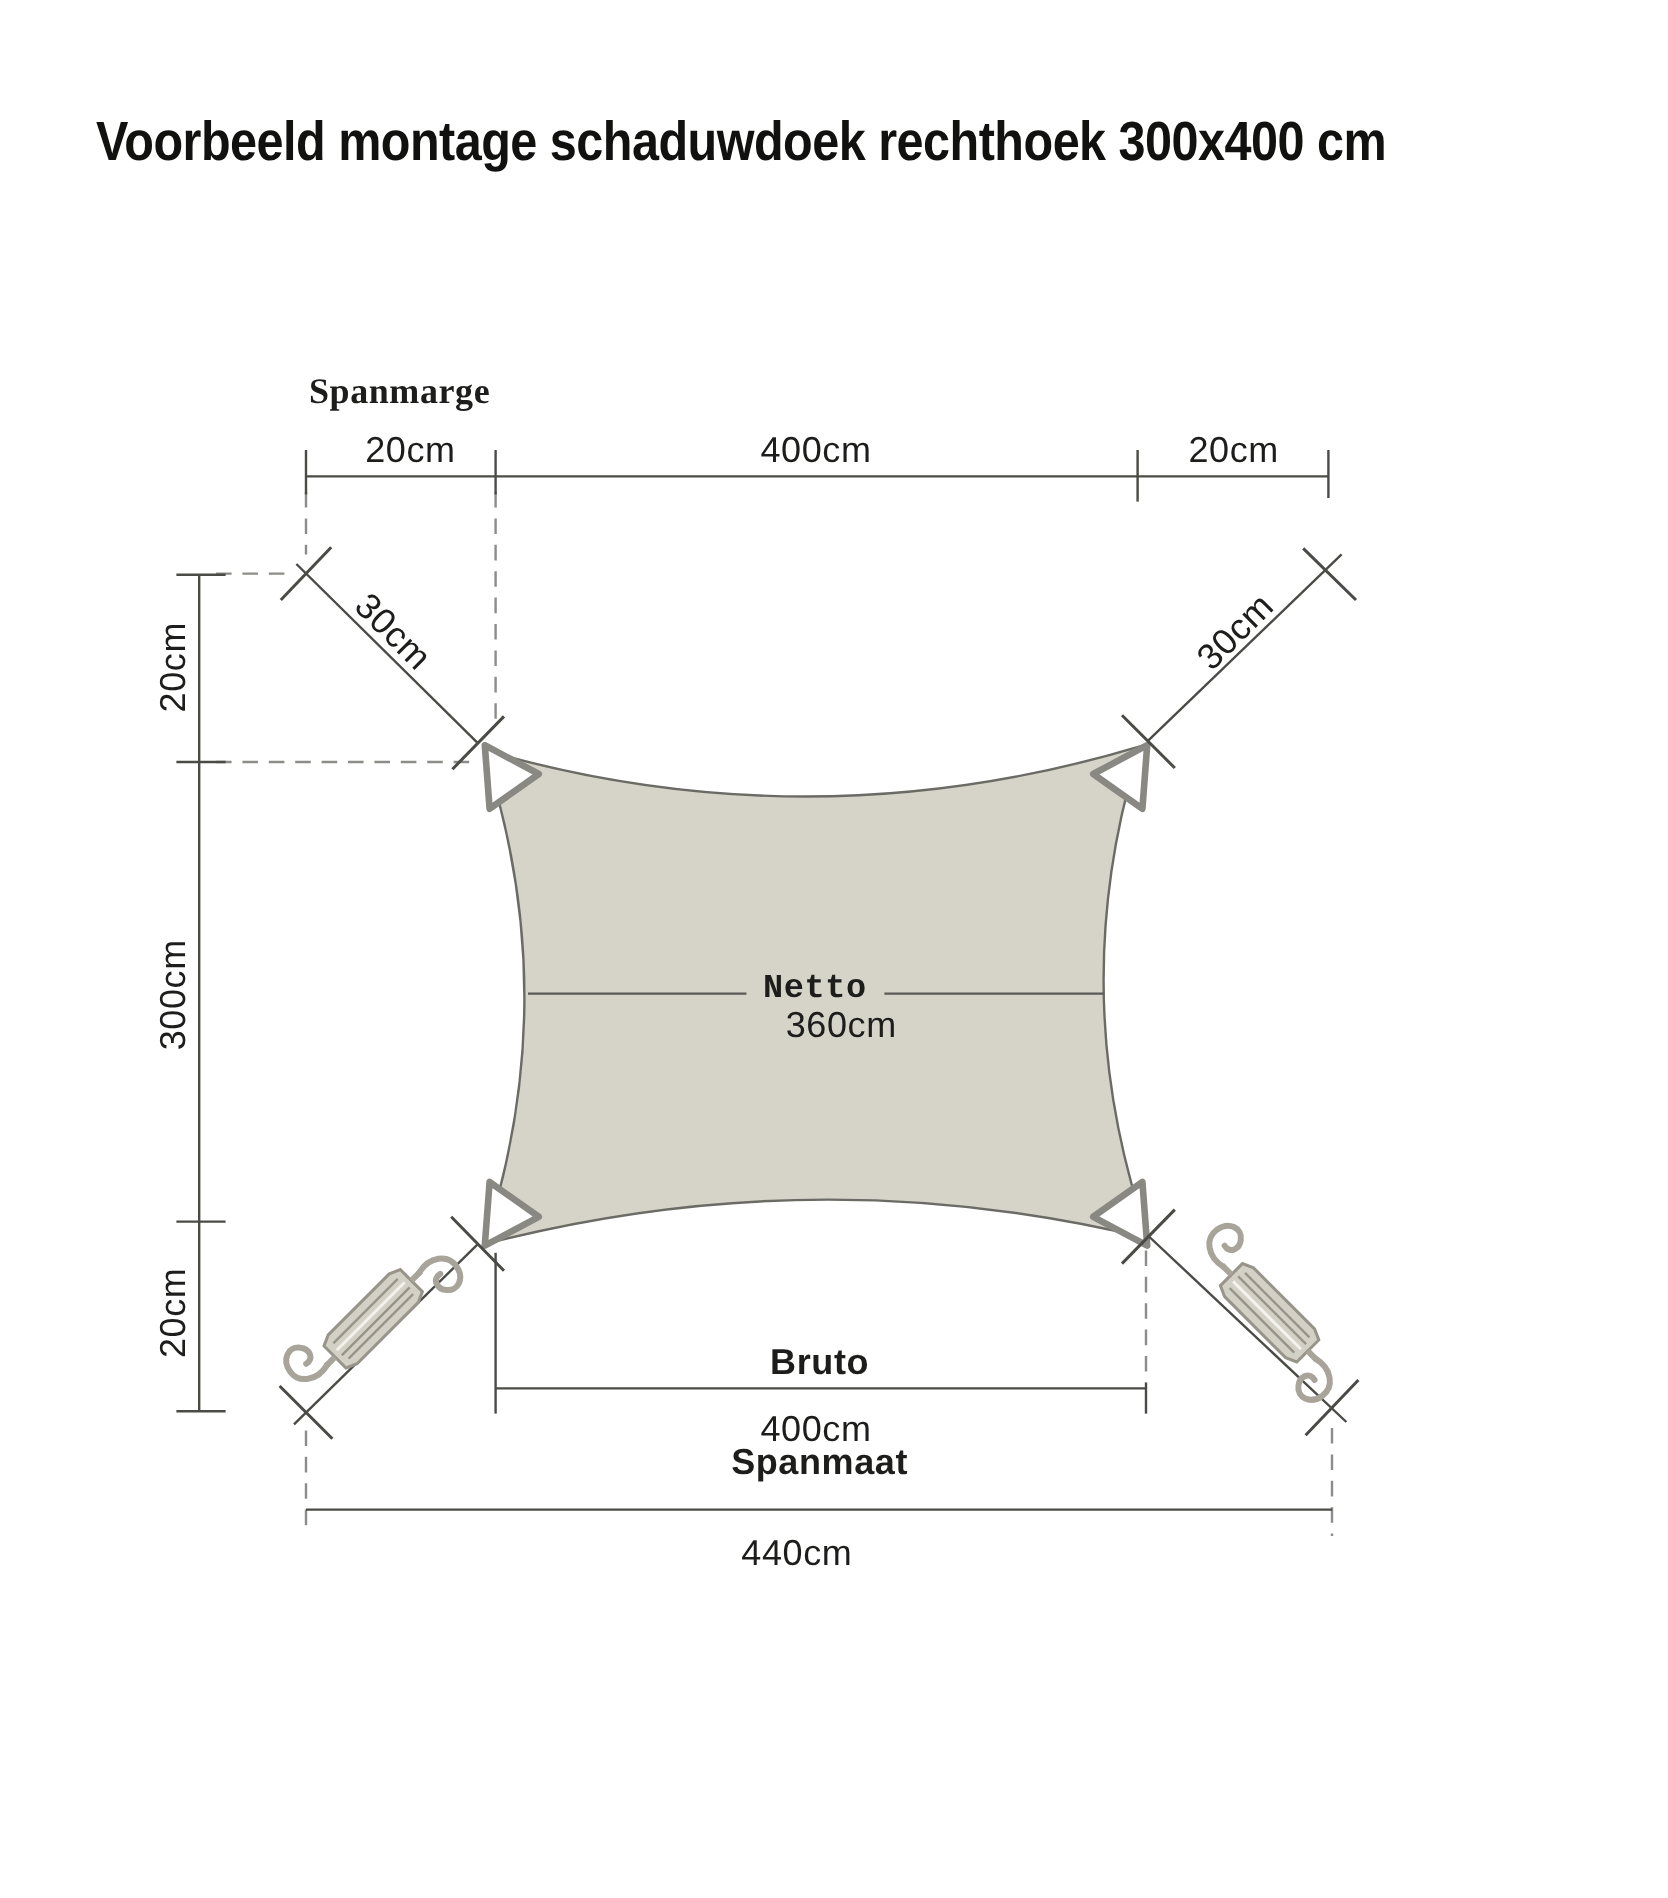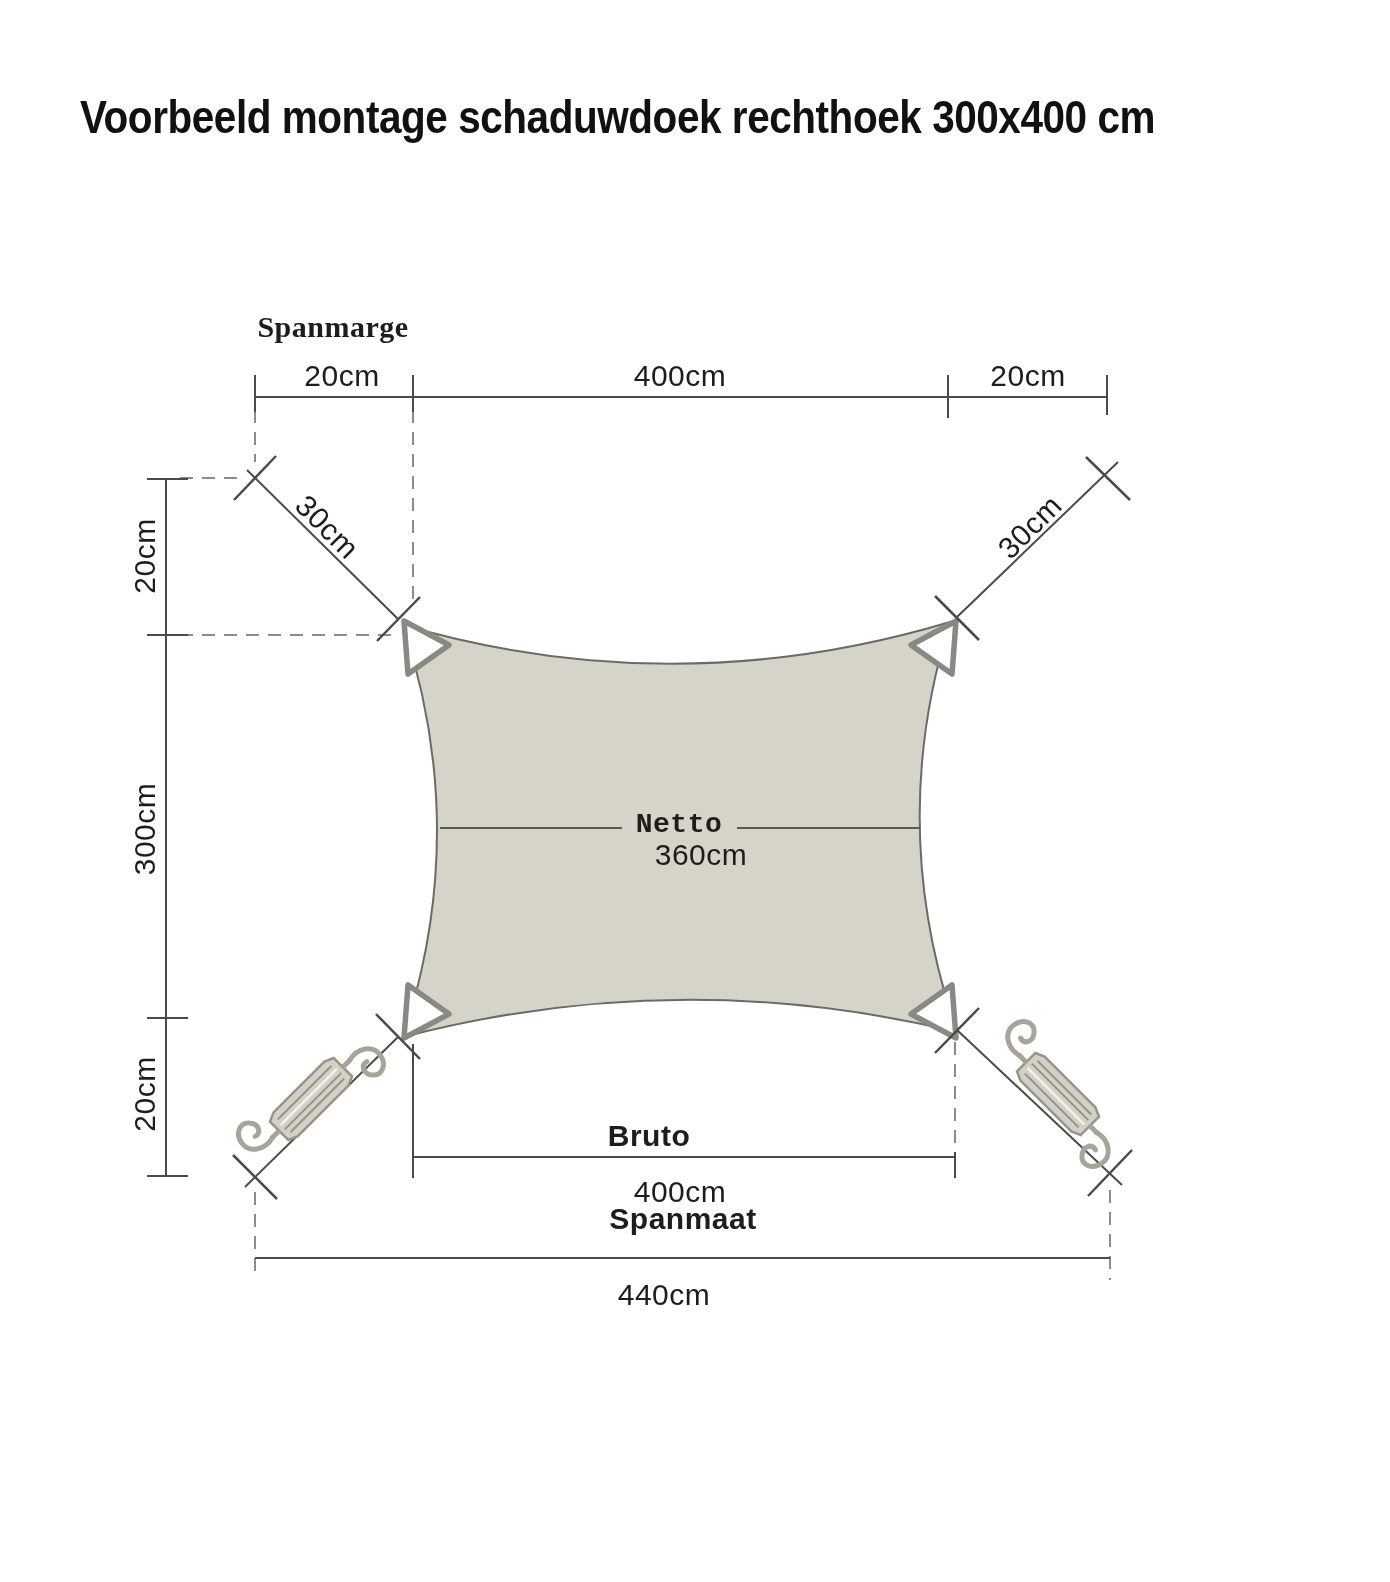--- a/index.html
+++ b/index.html
@@ -129,19 +129,19 @@
   <div class="lbl rot-ccw" style="left:145px;top:556px;">20cm</div>
   <div class="lbl rot-ccw" style="left:145px;top:829px;">300cm</div>
   <div class="lbl rot-ccw" style="left:145px;top:1094px;">20cm</div>
 
   <div class="lbl rot45" style="left:327px;top:527px;">30cm</div>
   <div class="lbl rot-45" style="left:1030px;top:527px;">30cm</div>
 
   <div class="lbl b" style="left:679px;top:824px;font-size:28px;font-family:Liberation Mono, monospace;">Netto</div>
   <div class="lbl" style="left:678px;top:855px;margin-left:23px;">360cm</div>
 
-  <div class="lbl b" style="left:649px;top:1136px;">Bruto</div>
+  <div class="lbl b" style="left:683px;top:1136px;">Bruto</div>
   <div class="lbl" style="left:680px;top:1192px;">400cm</div>
 
   <div class="lbl b" style="left:683px;top:1219px;">Spanmaat</div>
   <div class="lbl" style="left:664px;top:1295px;">440cm</div>
 
 </div>
 
 </body></html>

